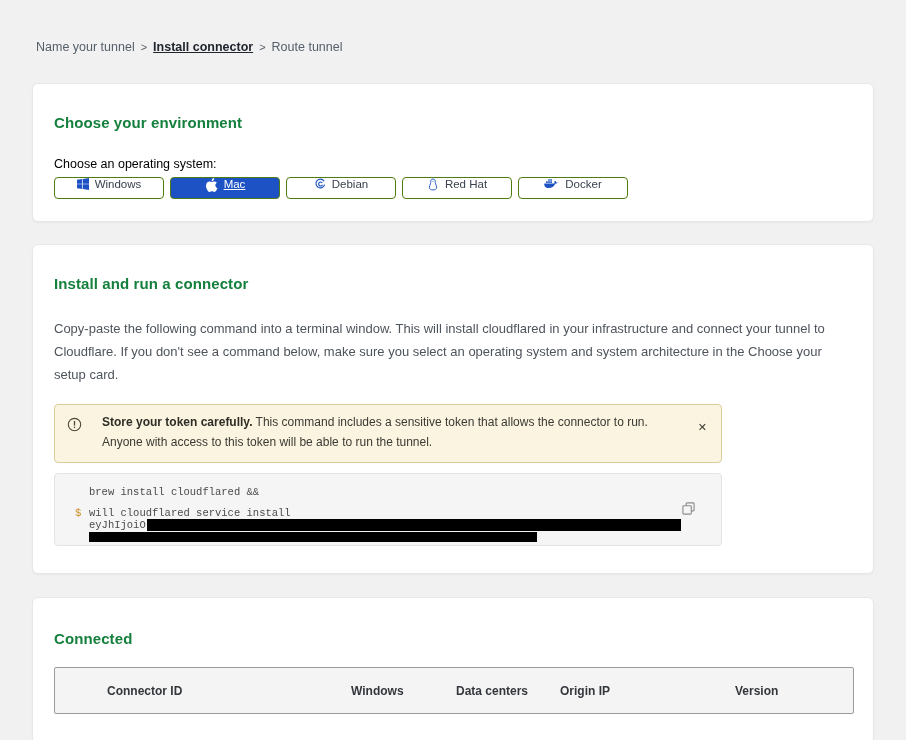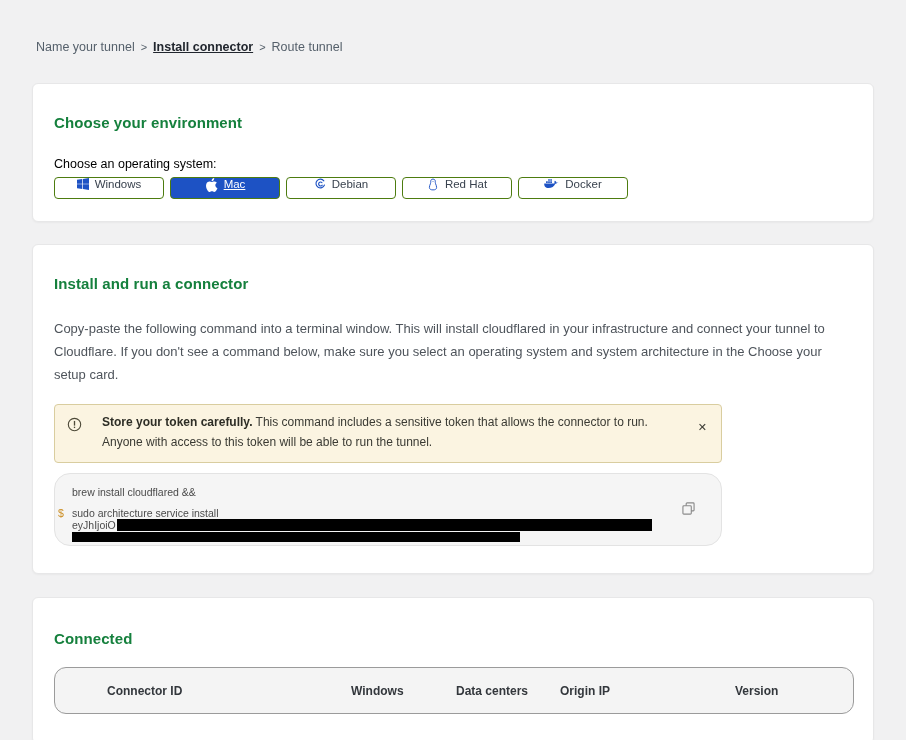--- a/index.html
+++ b/index.html
@@ -33,33 +33,33 @@
   .install-desc { margin-top:26px; font-size:13px; line-height:1.75; color:#4e545b; max-width:800px; }
 
   .warning { margin-top:18px; width:668px; background:#fbf4e1; border:1px solid #d9cd9f; border-radius:4px;
              display:flex; align-items:flex-start; padding:8px 12px 9px 12px; gap:20px; }
   .warning-icon { flex:0 0 auto; margin-top:4px; }
   .warning-text { font-size:12px; line-height:1.65; color:#3a3a33; flex:1 1 auto; }
   .warning-text b { color:#2e2e26; }
   .warning-close { flex:0 0 auto; border:none; background:transparent; color:#3a3a33; font-size:11px; cursor:pointer; margin-top:8px; padding:0 2px; font-family:"Liberation Sans", sans-serif; }
 
   .codeblock { position:relative; margin-top:10px; width:668px; height:73px; background:#f5f5f5; border:1px solid #e3e3e3;
-               border-radius:16px; padding:13px 40px 10px 3px; font-family:Liberation Sans, sans-serif; font-size:10.5px; color:#4b4b4b; }
+               border-radius:4px; padding:13px 40px 10px 20px; font-family:Liberation Mono, monospace; font-size:10.5px; color:#4b4b4b; }
   .code-line { display:flex; line-height:10.5px; }
   .code-line .gutter { width:14px; flex:0 0 auto; color:#cb8d22; }
   .code-line.l1 { margin-bottom:11px; }
   .code-line.l2 { margin-bottom:1px; }
   .redact { display:inline-block; background:#000; vertical-align:middle; }
   .redact.bar1 { width:535px; height:12px; margin-left:1px; margin-top:-1px; }
   .redact.bar2 { width:448px; height:10px; margin-top:1px; }
   .copy-btn { position:absolute; top:26px; right:24px; background:transparent; border:none; cursor:pointer; padding:2px; }
 
   
   .card-connectors { margin-top:23px; padding:32px 21px 29px 21px; }
-  .conn-table { margin-top:20px; width:800px; background:#f4f4f4; border:1px solid #9b9b9b; border-radius:12px;
+  .conn-table { margin-top:20px; width:800px; background:#f4f4f4; border:1px solid #9b9b9b; border-radius:2px;
                 padding:16px 0 15px 52px; }
   .conn-grid { display:grid; grid-template-columns:244px 105px 104px 175px auto; }
   .conn-grid.head { font-size:12px; font-weight:bold; color:#33373c; }
   .conn-grid.row { margin-top:11px; font-size:12.5px; color:#33373c; }
   .status-connected { color:#52805f; }
   .version-cell { display:flex; align-items:center; gap:5px; }
 </style>
 </head>
 <body>
 
@@ -144,21 +144,21 @@
       <button class="warning-close">✕</button>
     </div>
 
     <div class="codeblock">
       <div class="code-line l1">
         <span class="gutter"></span>
         <span>brew install cloudflared &amp;&amp;</span>
       </div>
       <div class="code-line l2">
         <span class="gutter">$</span>
-        <span>sudo architecture service install</span>
+        <span>will cloudflared service install</span>
       </div>
       <div class="code-line l3">
         <span class="gutter"></span>
         <span>eyJhIjoiO</span>
           <span class="redact bar1"></span>
       </div>
       <div class="code-line l4">
         <span class="gutter"></span>
         <span class="redact bar2"></span>
       </div>

